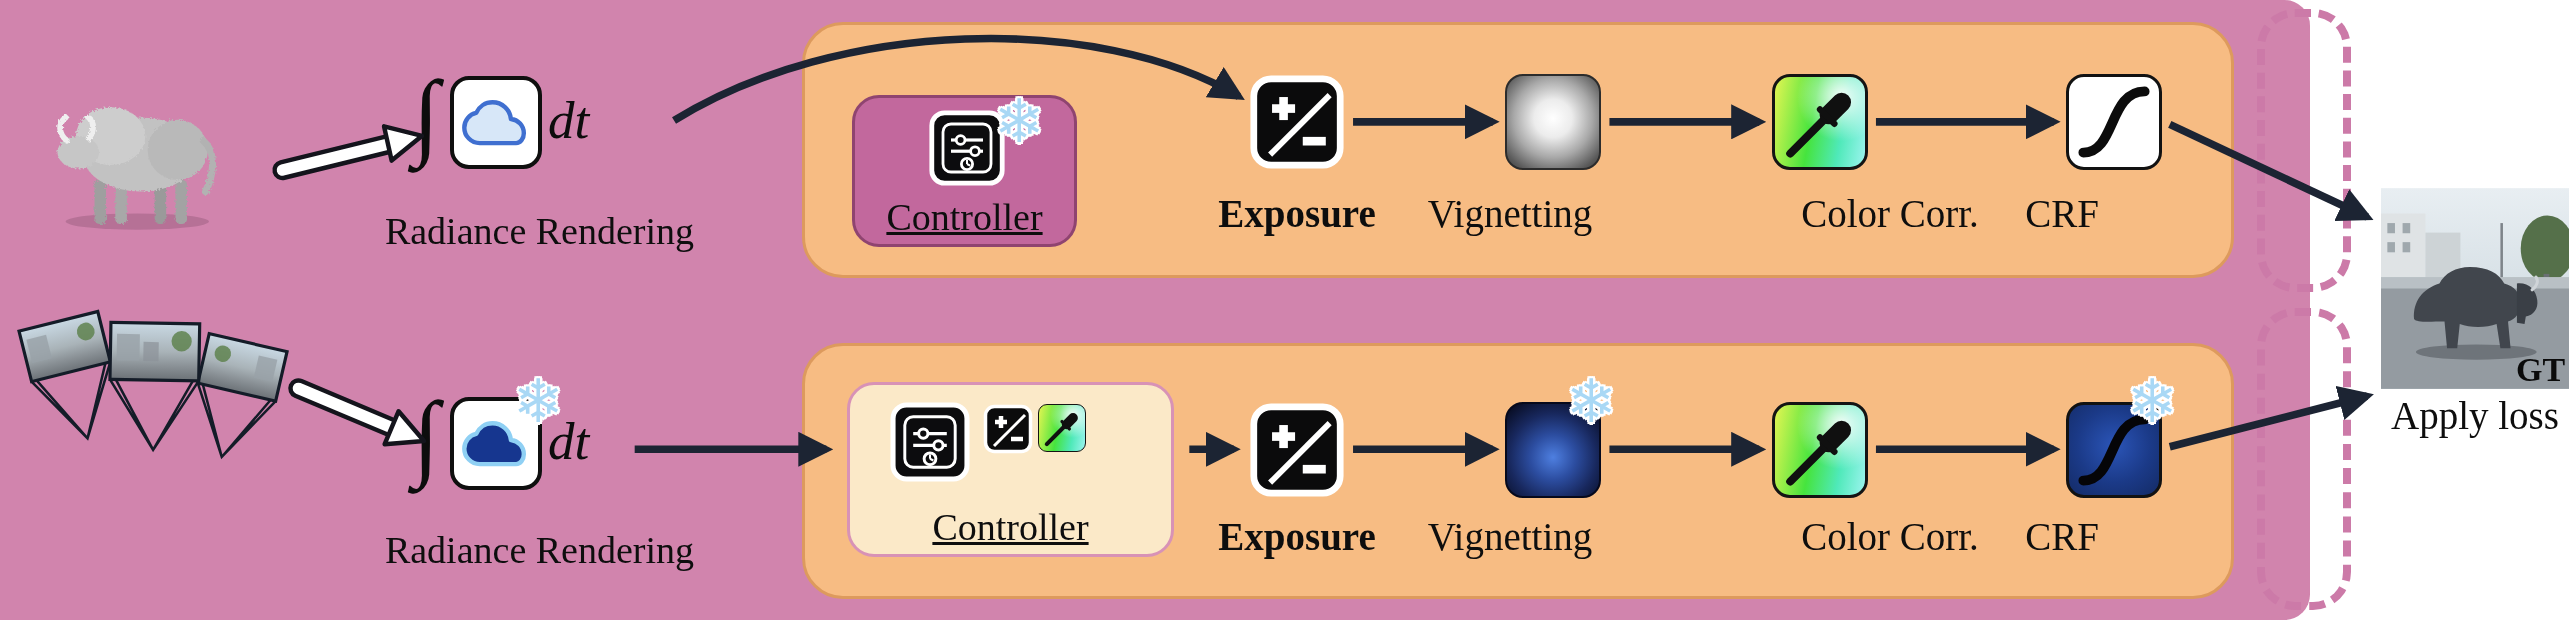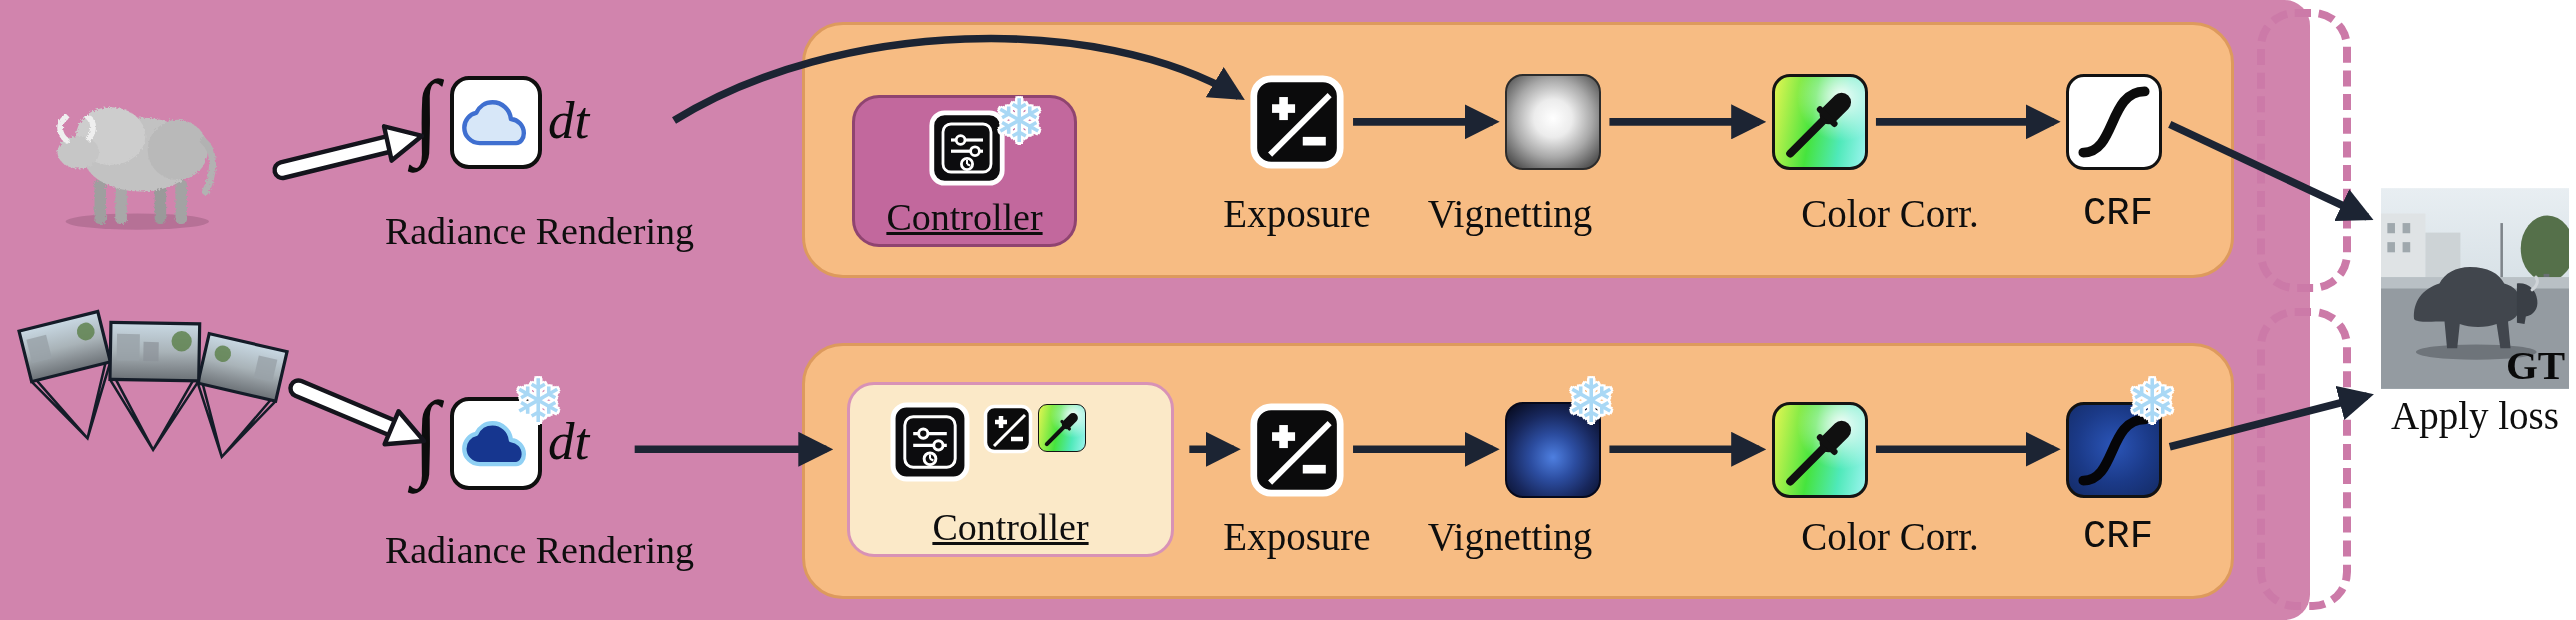--- a/index.html
+++ b/index.html
@@ -64,42 +64,42 @@
   .cc-sq { border:3.2px solid #141414;
     background: radial-gradient(circle at 74% 22%, rgba(255,255,255,.95), rgba(255,255,255,0) 46%),
                 linear-gradient(100deg, #e3f552 0%, #46e43e 42%, #4fe9b9 72%, #9df4ef 100%); }
   .crf-light { background:#ffffff; border:3.8px solid #121212; }
   .crf-dark  { border:3.8px solid #121212;
     background: radial-gradient(circle at 50% 45%, #2b55b8 0%, #1b3a88 55%, #142b66 100%); }
 
   .stage-label { position:absolute; width:292px; text-align:center;
                  font-size:39px; line-height:44px; color:#0e0e0e; z-index:3; }
   .lbl-top { top:192px; } .lbl-bottom { top:515px; }
-  .lx-exposure { left:1151px; } .lx-vignette { left:1364px; } .lx-cc { left:1744px; } .lx-crf { left:1972px;font-family:Liberation Mono, monospace; }
+  .lx-exposure { left:1151px;font-weight:bold; } .lx-vignette { left:1364px; } .lx-cc { left:1744px; } .lx-crf { left:1916px; }
 
   
   .snowflake { position:absolute; z-index:7; font-family:"DejaVu Sans", sans-serif;
                font-size:60px; line-height:60px; color:#a9d8f5;
                text-shadow: 0 0 1.9px #fff, 1.9px 1.9px 0 #fff, -1.9px -1.9px 0 #fff, 1.9px -1.9px 0 #fff,
                             -1.9px 1.9px 0 #fff, 2.5px 0 0 #fff, -2.5px 0 0 #fff, 0 2.5px 0 #fff, 0 -2.5px 0 #fff; }
 
   
   .dash-box { position:absolute; left:2257px; width:94px;
               border:8.3px dashed #cc7aa8; border-radius:38px; z-index:5; }
   #dash-top { top:9px; height:283px; }
   #dash-bottom { top:308px; height:302px; }
 
   
   #bull { position:absolute; left:39px; top:80px; width:185px; height:156px; z-index:2; }
   #frustums { position:absolute; left:0; top:308px; width:317px; height:175px; z-index:2; }
 
   
   #gt-image { position:absolute; left:2381px; top:188px; width:188px; height:201px; z-index:2; }
   #gt-image svg { position:absolute; left:0; top:0; width:100%; height:100%; }
-  .gt-text { position:absolute; right:3.8px; bottom:0px; font-weight:bold; font-size:41px; color:#0a0a0a; }
+  .gt-text { position:absolute; right:3.8px; bottom:0px; font-weight:bold; font-size:34px; color:#0a0a0a; }
   #apply-loss { position:absolute; left:2326px; top:393px; width:298px; text-align:center;
                 font-size:39px; color:#0e0e0e; z-index:2; }
 
   #arrows { position:absolute; left:0; top:0; width:2576px; height:620px; z-index:6; pointer-events:none; }
 </style>
 </head>
 <body>
 
 <div id="canvas">
 

